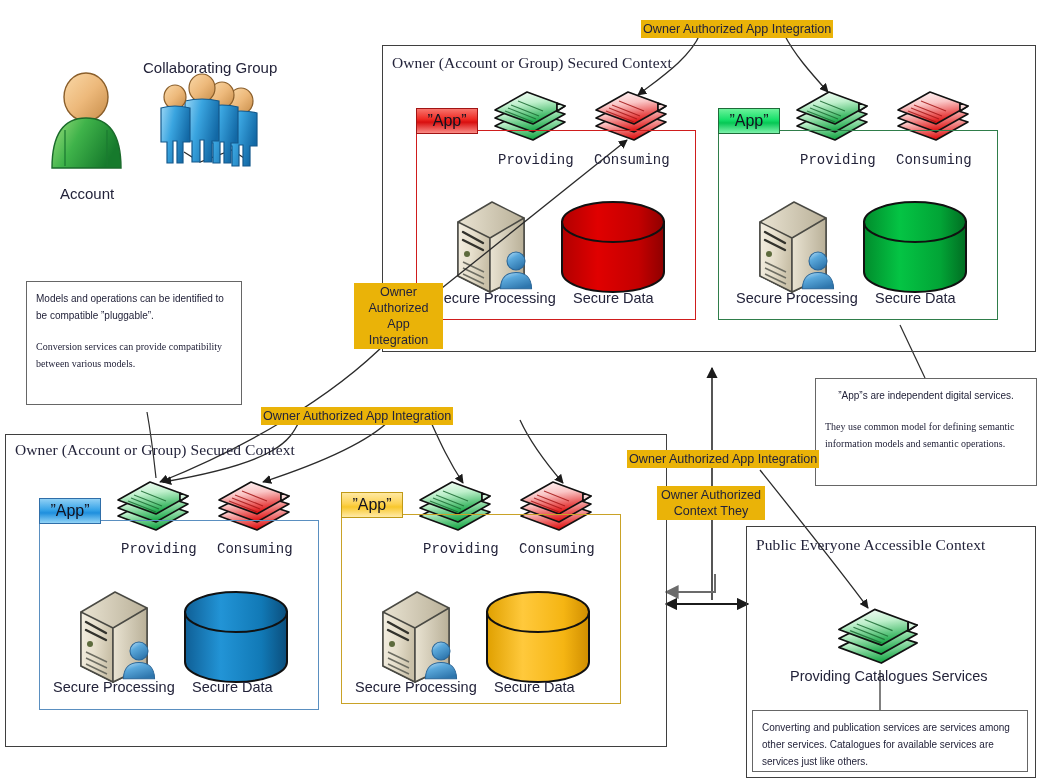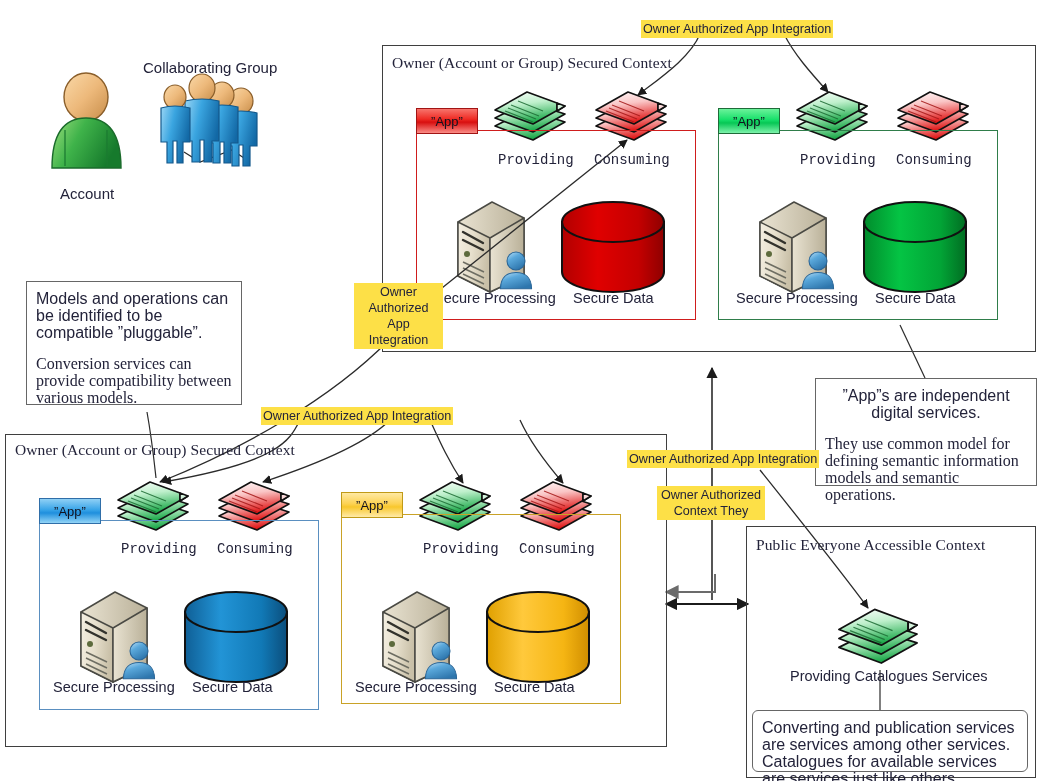--- a/index.html
+++ b/index.html
@@ -9,43 +9,43 @@
   .abs{position:absolute;}
 
   
   .ctx{position:absolute;border:1.6px solid #3f3f3f;background:transparent;}
   .ctx-title{position:absolute;font-size:15.5px;color:#23233a;white-space:nowrap;letter-spacing:.1px;font-family:Liberation Serif, serif;}
 
   
   .app{position:absolute;}
   .app-body{position:absolute;left:0;top:22px;right:0;bottom:0;border:1.4px solid #888;background:transparent;}
   .app-tab{position:absolute;left:0;top:0;width:62px;height:26px;border:1.2px solid #888;
-           display:flex;align-items:center;justify-content:center;font-size:13px;color:#12121f;
+           display:flex;align-items:center;justify-content:center;font-size:16px;color:#12121f;
            box-sizing:border-box;z-index:3;}
   .app-red  .app-body{border-color:#cf1d1d;}
   .app-red  .app-tab{border-color:#a11414;background:linear-gradient(to bottom,#f7746c 0%,#ef2b24 42%,#d80f0f 55%,#fb8c86 100%);}
   .app-green .app-body{border-color:#2f7d4a;}
   .app-green .app-tab{border-color:#1f6b39;background:linear-gradient(to bottom,#6bf29a 0%,#16e06a 45%,#07c755 58%,#7df3ab 100%);}
   .app-blue .app-body{border-color:#5a8fc0;}
   .app-blue .app-tab{border-color:#2f6ea8;background:linear-gradient(to bottom,#8fd0f5 0%,#38a4e8 45%,#1f8fdd 58%,#92d4f7 100%);}
   .app-orange .app-body{border-color:#c9a227;}
   .app-orange .app-tab{border-color:#c09a18;background:linear-gradient(to bottom,#ffe9a3 0%,#fcd253 45%,#f8c72c 58%,#ffeaa8 100%);}
   .slot-label{font-size:14px;color:#23233a;white-space:nowrap;font-family:Liberation Mono, monospace;}
   .item-label{font-size:14.5px;color:#23233a;white-space:nowrap;text-align:center;}
 
   
   .note{position:absolute;border:1.5px solid #666;background:#fff;box-sizing:border-box;
-        font-size:16px;line-height:17px;color:#23233a;padding:8px 9px;}
+        font-size:10px;line-height:17px;color:#23233a;padding:8px 9px;}
   .note p{margin:0;}
   .note p.gap{margin-top:14px;font-family:Liberation Serif, serif;}
   .note.center{text-align:center;}
   .note.center p.left{text-align:left;}
 
   
-  .elabel{position:absolute;background:#fde047;font-size:12.6px;line-height:16px;
+  .elabel{position:absolute;background:#eab308;font-size:12.6px;line-height:16px;
           color:#23233a;white-space:nowrap;padding:1px 2px;text-align:center;}
   .elabel.multi{white-space:normal;}
 
   
   .cap{position:absolute;font-size:14.5px;color:#23233a;white-space:nowrap;}
   .cap.big{font-size:15px;}
 
   svg{overflow:visible;}
   .ov{position:absolute;left:0;top:0;width:1042px;height:781px;pointer-events:none;}
 </style>
@@ -336,21 +336,21 @@
   <div class="note" style="left:26px;top:281px;width:216px;height:124px;">
     <p>Models and operations can be identified to be compatible ”pluggable”.</p>
     <p class="gap">Conversion services can provide compatibility between various models.</p>
   </div>
 
   <div class="note center" style="left:815px;top:378px;width:222px;height:108px;">
     <p>”App”s are independent digital services.</p>
     <p class="gap left">They use common model for defining semantic information models and semantic operations.</p>
   </div>
 
-  <div class="note" style="left:752px;top:710px;width:276px;height:62px;border-radius:6px;">
+  <div class="note" style="left:752px;top:710px;width:276px;height:62px;">
     <p>Converting and publication services are services among other services. Catalogues for available services are services just like others.</p>
   </div>
 
   <div class="elabel" style="left:641px;top:20px;">Owner Authorized App Integration</div>
 
   <div class="elabel multi" style="left:354px;top:283px;width:85px;">
     <span>Owner</span><br>
     <span>Authorized App</span><br>
     <span>Integration</span>
   </div>

